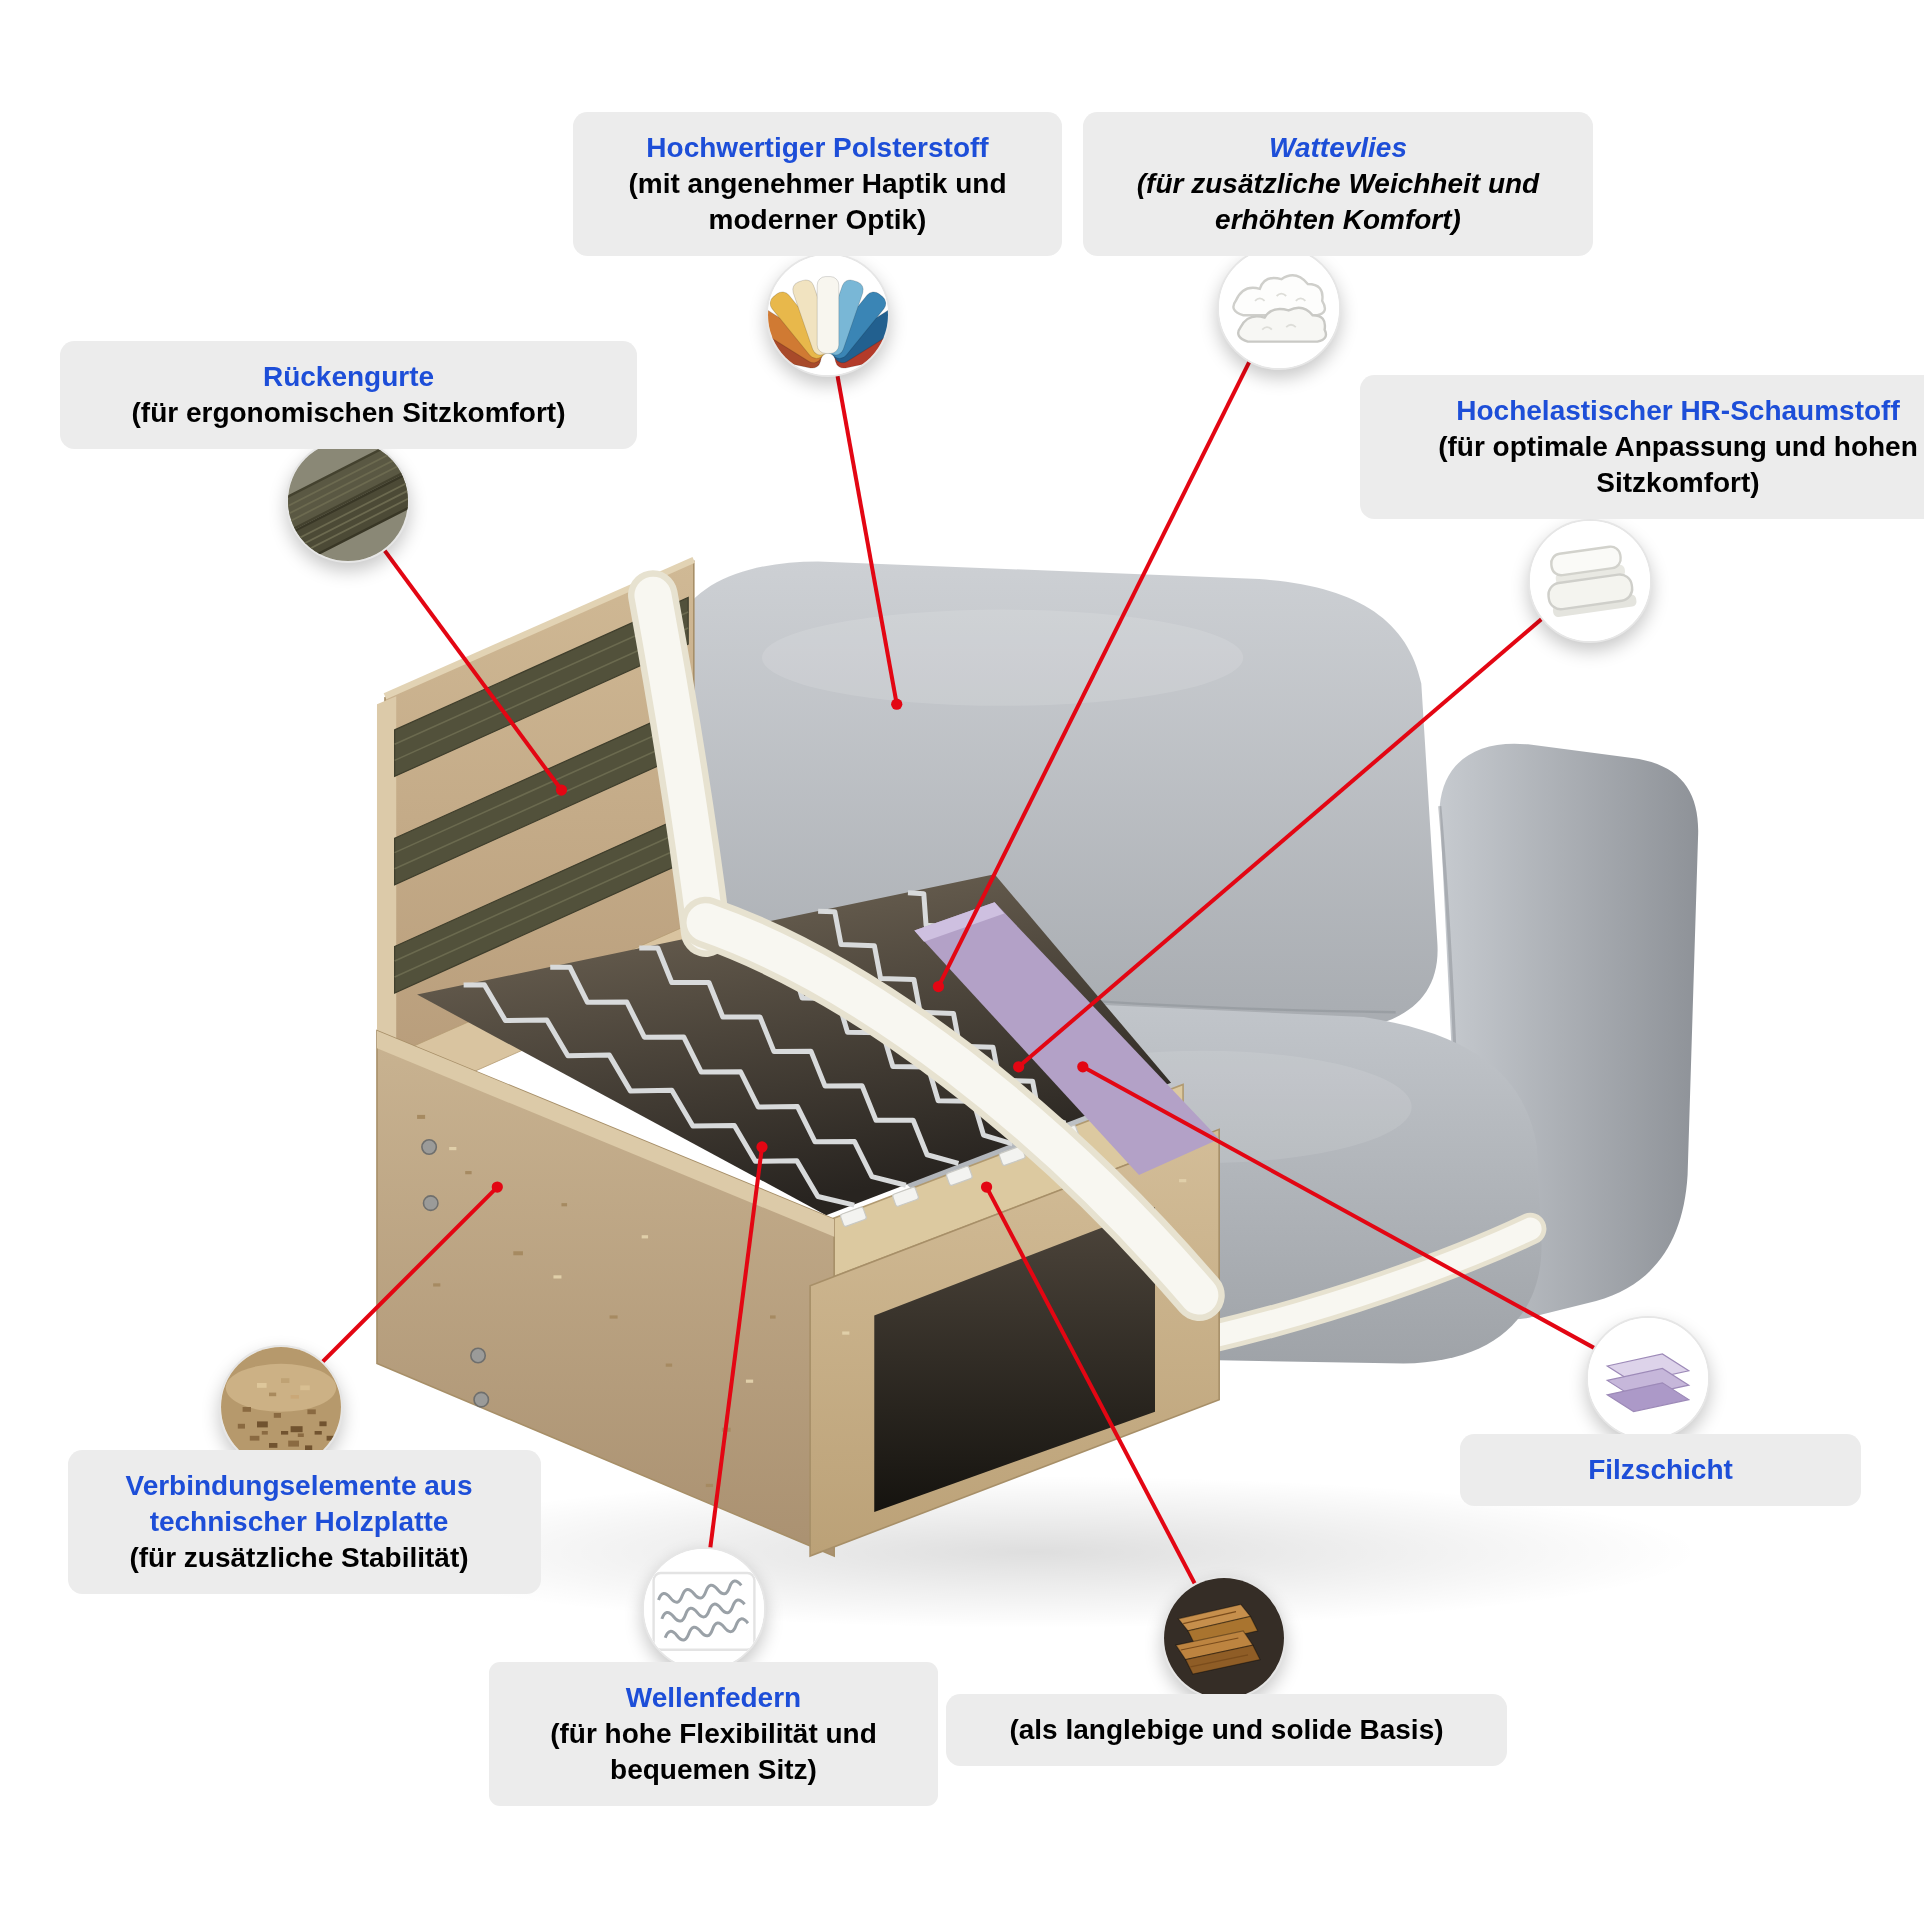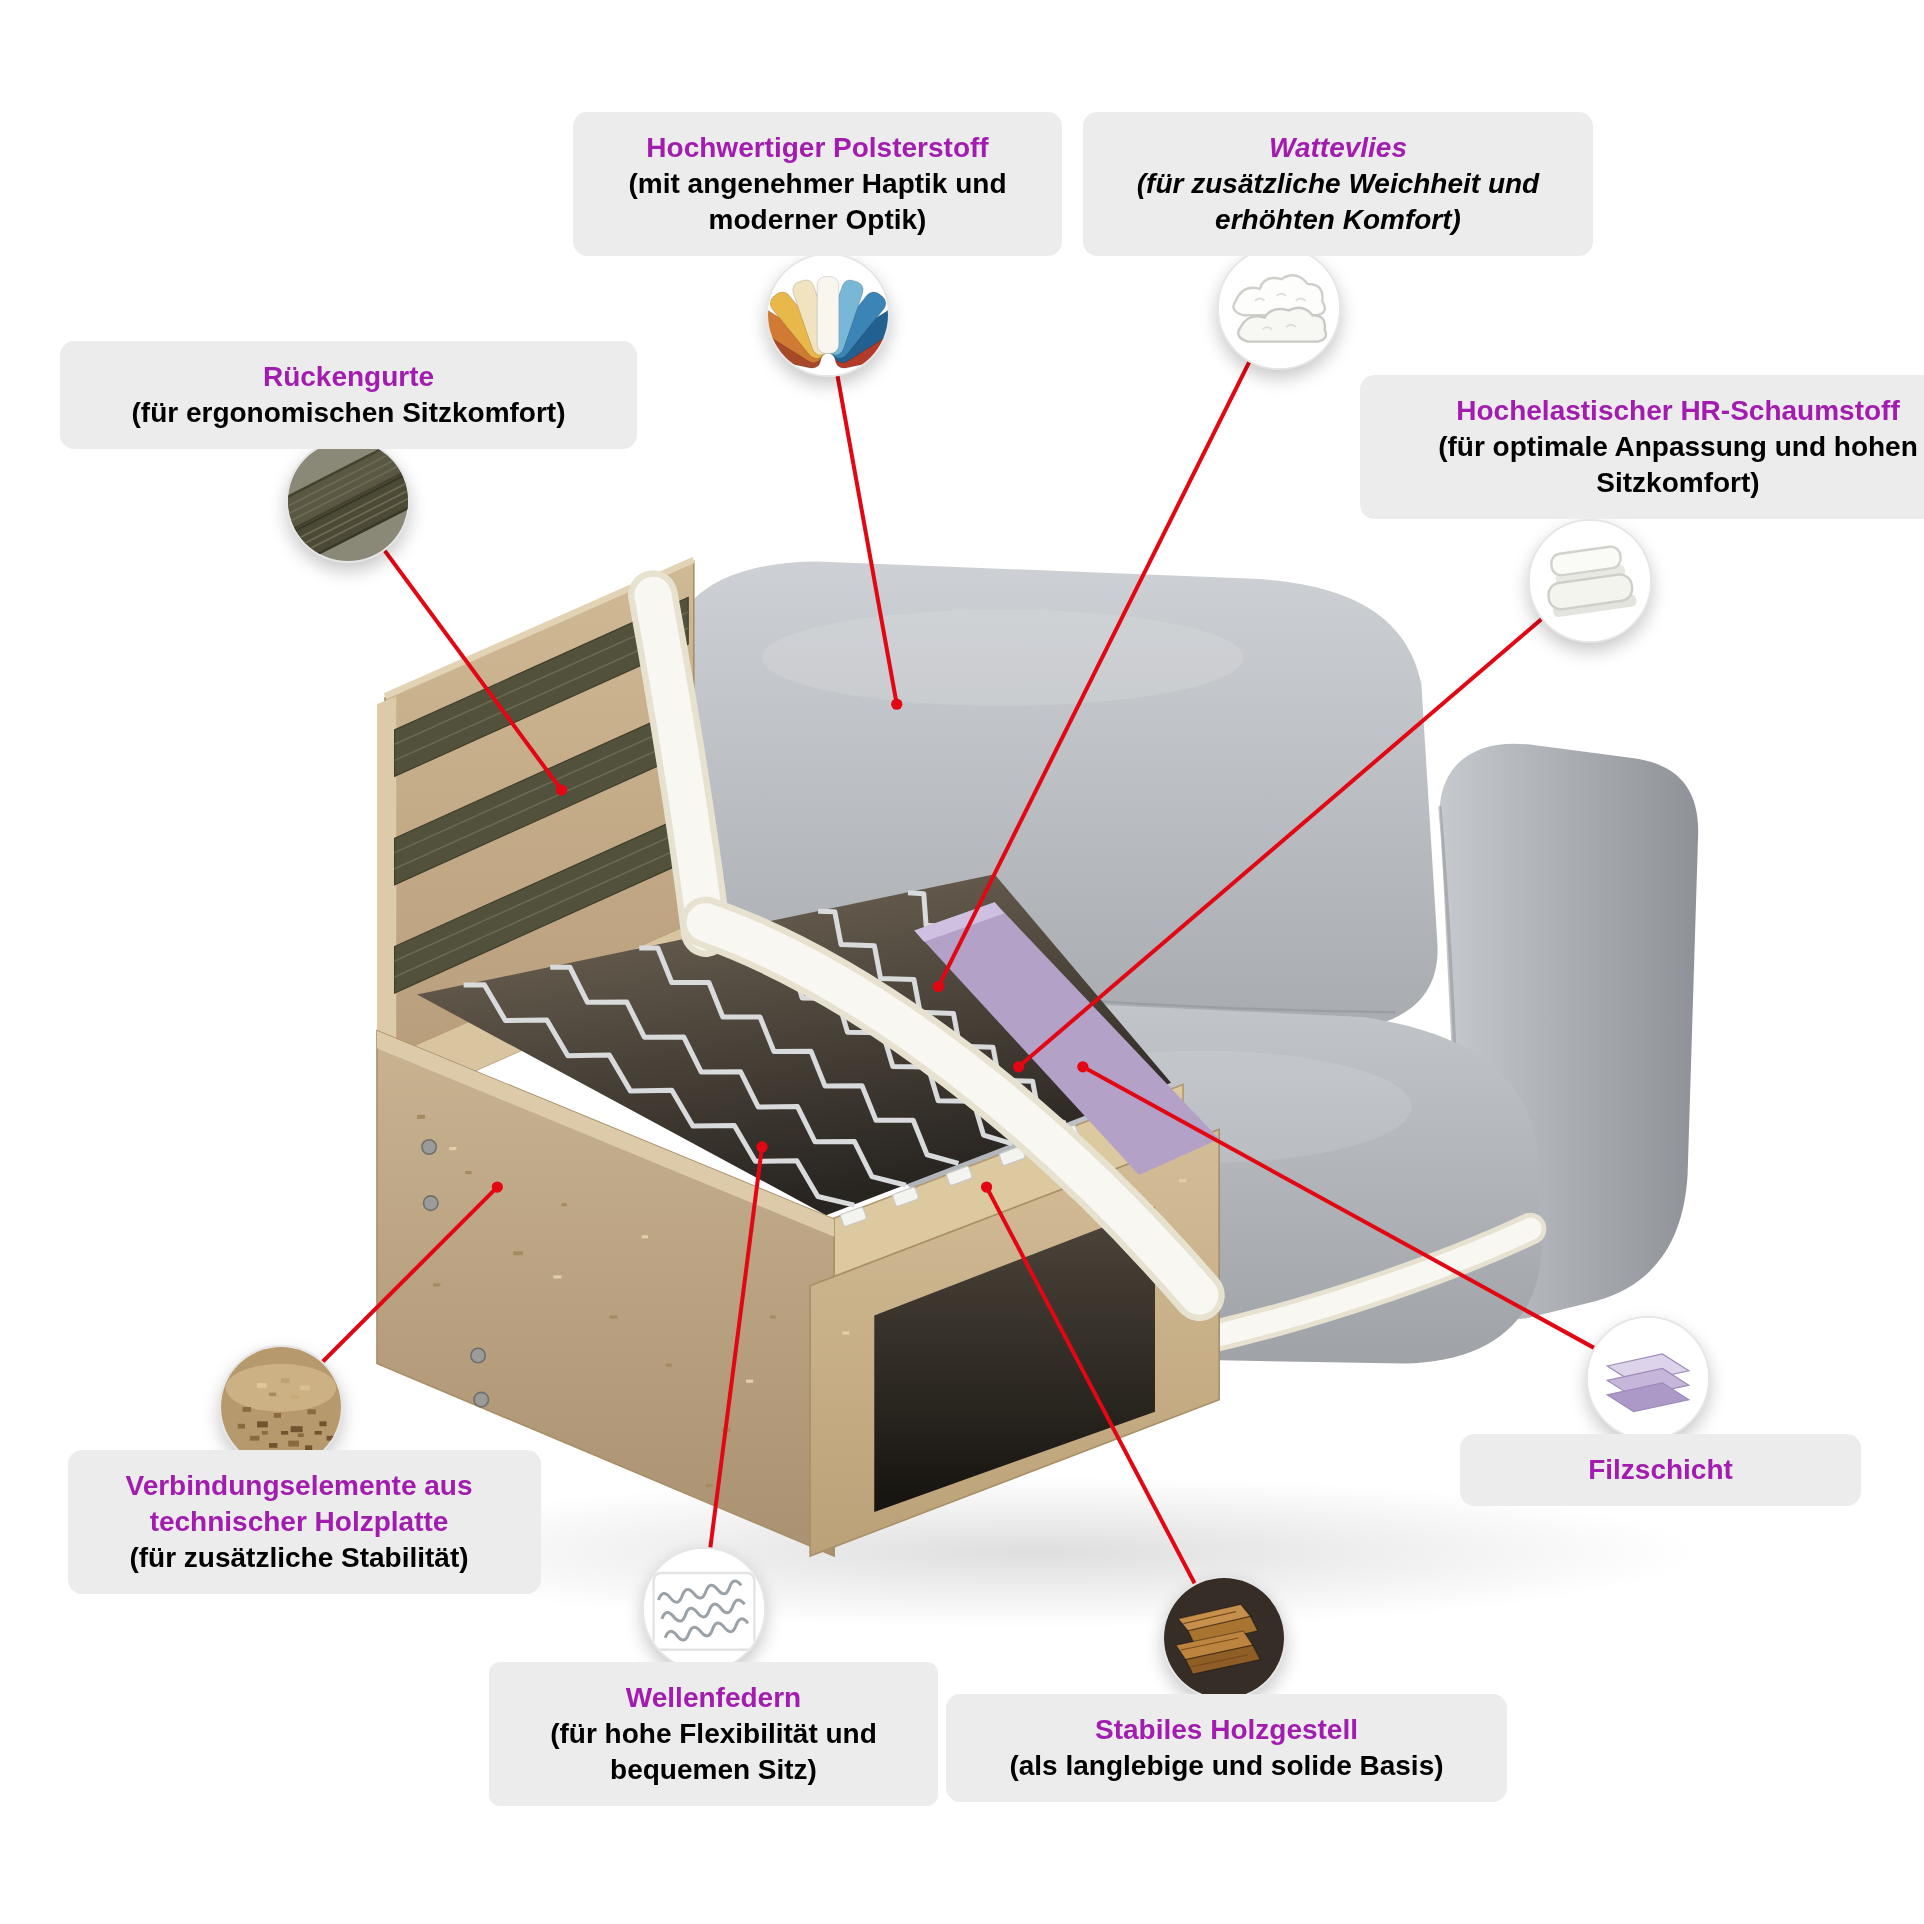--- a/index.html
+++ b/index.html
@@ -1,21 +1,21 @@
 <!DOCTYPE html>
 <html style="font-size:13px"><head>
 <meta charset="utf-8">
 <style>
   html,body{margin:0;padding:0;background:#fff;}
   body{width:1925px;height:1925px;font-family:"Liberation Sans",sans-serif;}
   .canvas{position:relative;width:1925px;height:1925px;background:#fff;overflow:hidden;}
   .scene{position:absolute;left:0;top:0;width:1925px;height:1925px;}
   .callout{position:absolute;background:#ececec;border-radius:14.4px;padding:17.6px 19px;
            text-align:center;box-sizing:border-box;}
-  .callout .t{font-size:28px;font-weight:700;color:#a21caf;line-height:1.3;}
+  .callout .t{font-size:28px;font-weight:700;color:#1d4ed8;line-height:1.3;}
   .callout .s{font-size:28px;font-weight:700;color:#000000;line-height:1.3;}
   .dot{position:absolute;width:120px;height:120px;border-radius:50%;background:#fff;
        border:2.4px solid #e6e6e6;box-shadow:0 8px 17.6px rgba(0,0,0,.22);overflow:hidden;}
   .dot svg{display:block;width:100%;height:100%;}
   
   .co1{left:573px;top:112px;width:489px;}
   .co2{left:1083px;top:112px;width:510px;font-style:italic;}
   .co3{left:60px;top:341px;width:577px;}
   .co4{left:1360px;top:375px;width:636px;}
   .co5{left:68px;top:1450px;width:473px;padding-left:8px;}
@@ -371,21 +371,20 @@
   </div>
   <div class="callout co5">
     <div class="t">Verbindungselemente aus technischer Holzplatte</div>
     <div class="s">(für zusätzliche Stabilität)</div>
   </div>
   <div class="callout co6">
     <div class="t">Wellenfedern</div>
     <div class="s">(für hohe Flexibilität und bequemen Sitz)</div>
   </div>
   <div class="callout co7">
-    <div class="t">Stabiles Holzgestell</div>
     <div class="s">(als langlebige und solide Basis)</div>
   </div>
   <div class="callout co8">
     <div class="t">Filzschicht</div>
   </div>
 
 </div>
 
 
 </body></html>

